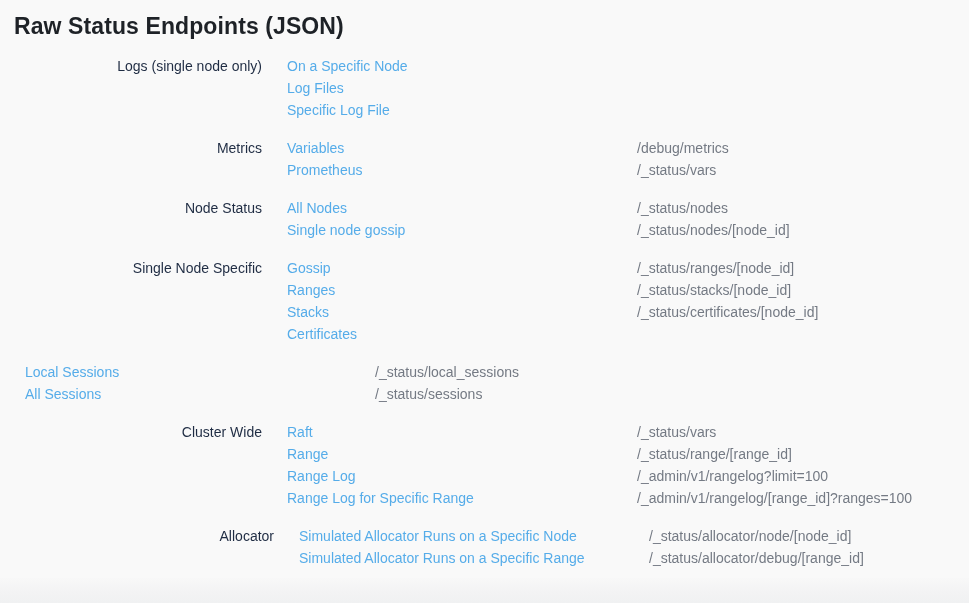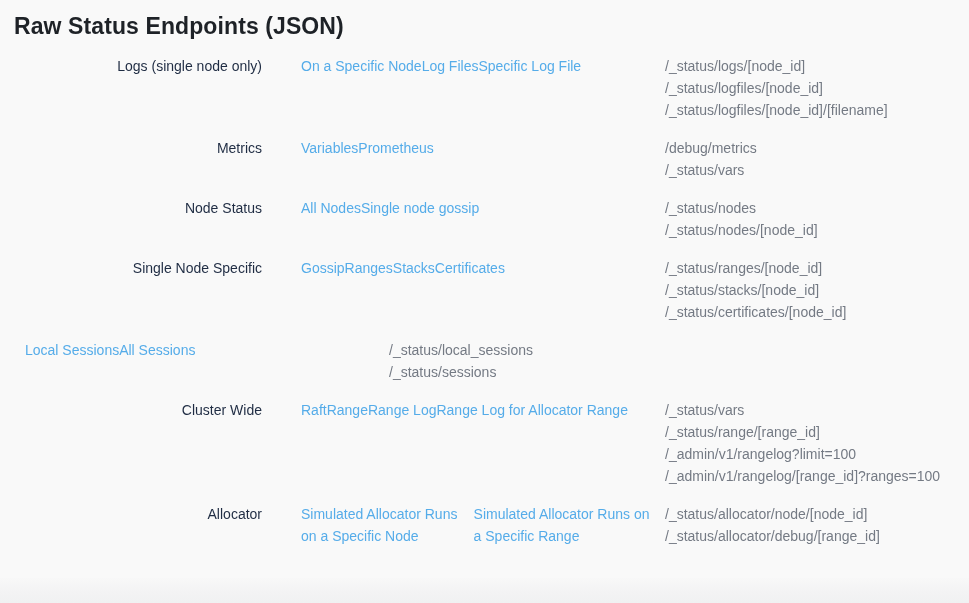--- a/index.html
+++ b/index.html
@@ -27,37 +27,38 @@
     color: var(--title);
   }
   .sections {
     position: absolute;
     top: 55px; left: 0; right: 0;
   }
   .section {
     display: flex;
     align-items: flex-start;
     margin-bottom: 16px;
-    gap: 14px;
   }
-  .section:last-child { margin-bottom: 0; }
+  .section:last-child { margin-bottom: 0; padding-left: 12px; }
   .cat {
     width: 262px;
     text-align: right;
     font-size: 14px;
     line-height: 22px;
     font-weight: 400;
     color: var(--category);
     flex: 0 0 auto;
   }
   .links {
     width: 350px;
     margin-left: 25px;
     flex: 0 0 auto;
     display: flex;
+    flex-direction: column;
+    justify-content: flex-end;
   }
   .links a {
     font-size: 14px;
     line-height: 22px;
     color: var(--link);
     text-decoration: none;
     cursor: pointer;
     align-self: flex-start;
   }
   .paths {
@@ -80,25 +81,20 @@
 
 <div class="page">
   <h1 class="title">Raw Status Endpoints (JSON)</h1>
   <div class="sections" id="sections">
       <div class="section">
         <div class="cat">Logs (single node only)</div>
         <div class="links">
           <a class="link">On a Specific Node</a>
           <a class="link">Log Files</a>
           <a class="link">Specific Log File</a>
-        </div>
-        <div class="paths">
-          <div class="path">/_status/logs/[node_id]</div>
-          <div class="path">/_status/logfiles/[node_id]</div>
-          <div class="path">/_status/logfiles/[node_id]/[filename]</div>
         </div>
       </div>
       <div class="section">
         <div class="cat">Metrics</div>
         <div class="links">
           <a class="link">Variables</a>
           <a class="link">Prometheus</a>
         </div>
         <div class="paths">
           <div class="path">/debug/metrics</div>
@@ -139,21 +135,21 @@
           <div class="path">/_status/local_sessions</div>
           <div class="path">/_status/sessions</div>
         </div>
       </div>
       <div class="section">
         <div class="cat">Cluster Wide</div>
         <div class="links">
           <a class="link">Raft</a>
           <a class="link">Range</a>
           <a class="link">Range Log</a>
-          <a class="link">Range Log for Allocator Range</a>
+          <a class="link">Range Log for Specific Range</a>
         </div>
         <div class="paths">
           <div class="path">/_status/vars</div>
           <div class="path">/_status/range/[range_id]</div>
           <div class="path">/_admin/v1/rangelog?limit=100</div>
           <div class="path">/_admin/v1/rangelog/[range_id]?ranges=100</div>
         </div>
       </div>
       <div class="section">
         <div class="cat">Allocator</div>

